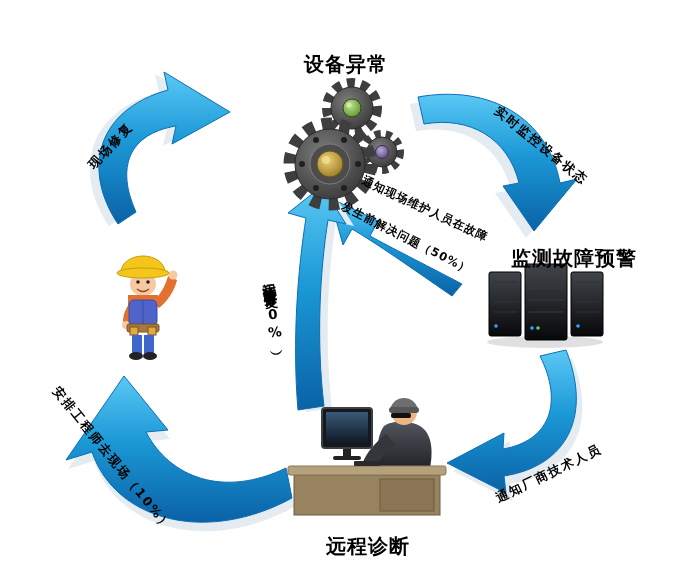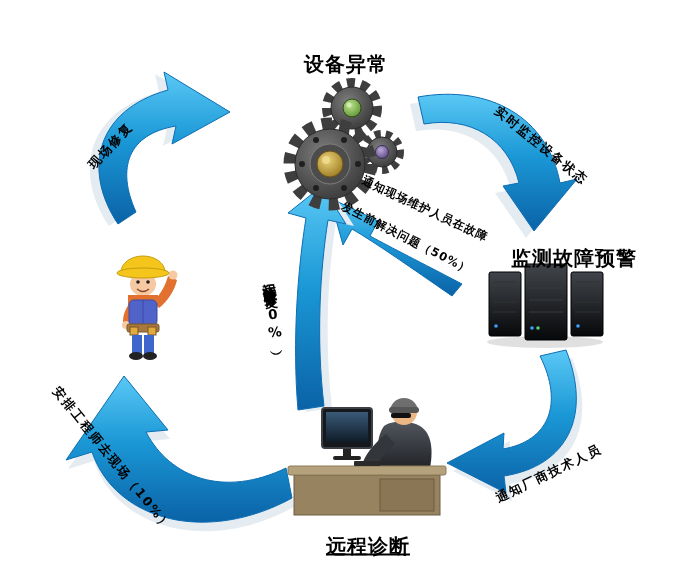--- a/index.html
+++ b/index.html
@@ -177,21 +177,21 @@
       <rect x="41" y="85" width="10" height="19" fill="#3f66cc"></rect>
       <ellipse cx="33" cy="106" rx="7" ry="4" fill="#222"></ellipse>
       <ellipse cx="47" cy="106" rx="7" ry="4" fill="#222"></ellipse>
     </g>
   </svg>
 
   <div class="lbl node" style="left:346px;top:64px;transform:translate(-50%,-50%);">设备异常</div>
 
   <div class="lbl node" style="left:546px;top:258px;transform:translate(-50%,-50%);margin-left:28px;">监测故障预警</div>
 
-  <div class="lbl node" style="left:368px;top:546px;transform:translate(-50%,-50%);text-decoration:underline;">远程诊断</div>
+  <div class="lbl node" style="left:368px;top:546px;transform:translate(-50%,-50%);">远程诊断</div>
 
 
   <div class="lbl edge" style="left:541px;top:146px;transform:translate(-50%,-50%) rotate(39deg);">实时监控设备状态</div>
 
   <div class="lbl edge" style="left:549px;top:474px;transform:translate(-50%,-50%) rotate(-26deg);">通知厂商技术人员</div>
 
   <div class="lbl edge" style="left:112px;top:459px;transform:translate(-50%,-50%) rotate(51deg);">安排工程师去现场（10%）</div>
 
   <div class="lbl edge" style="left:111px;top:146px;transform:translate(-50%,-50%) rotate(-47deg);">现场修复</div>
 

